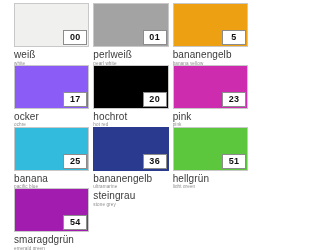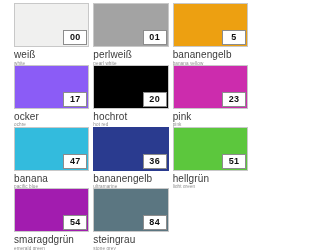--- a/index.html
+++ b/index.html
@@ -114,21 +114,21 @@
     </div>
     <div class="swatch-cell">
       <div class="swatch-chip" style="background: rgb(204, 44, 173);">
         <div class="code-badge">23</div>
       </div>
       <div class="name-de">pink</div>
       <div class="name-en">pink</div>
     </div>
     <div class="swatch-cell">
       <div class="swatch-chip" style="background: rgb(51, 187, 221);">
-        <div class="code-badge">47</div>
+        <div class="code-badge">25</div>
       </div>
       <div class="name-de">banana</div>
       <div class="name-en">pacific blue</div>
     </div>
     <div class="swatch-cell">
       <div class="swatch-chip dark-chip" style="background: rgb(42, 59, 143);">
         <div class="code-badge">36</div>
       </div>
       <div class="name-de">bananengelb</div>
       <div class="name-en">ultramarine</div>
@@ -141,19 +141,16 @@
       <div class="name-en">light green</div>
     </div>
     <div class="swatch-cell">
       <div class="swatch-chip" style="background: #a21caf;">
         <div class="code-badge">54</div>
       </div>
       <div class="name-de">smaragdgrün</div>
       <div class="name-en">emerald green</div>
     </div>
     <div class="swatch-cell">
-      <div class="swatch-chip" style="background: rgb(91, 118, 129);">
-        <div class="code-badge">84</div>
-      </div>
       <div class="name-de">steingrau</div>
       <div class="name-en">stone grey</div>
     </div>
   </div>
 
 </body></html>

